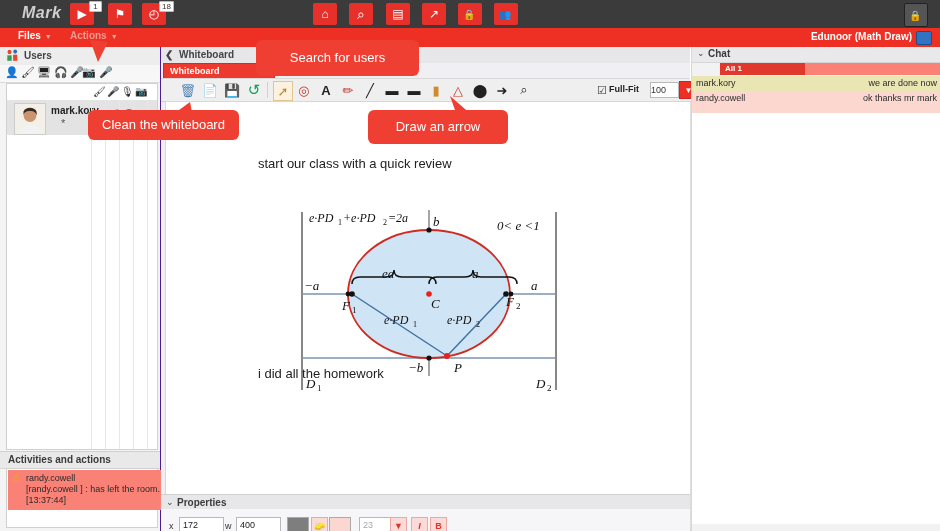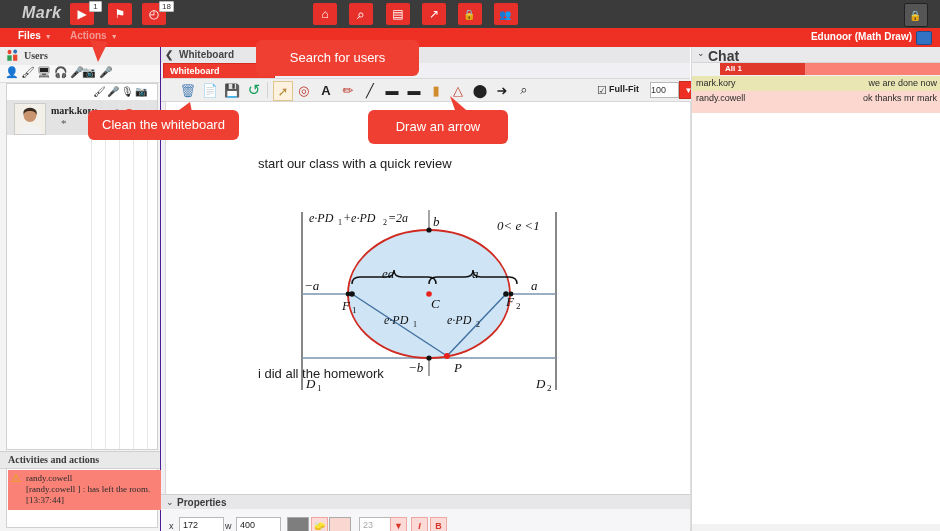--- a/index.html
+++ b/index.html
@@ -26,21 +26,21 @@
   .room-icon{position:absolute;right:8px;top:3px;width:14px;height:12px;background:#3273c4;border:1px solid #1d4e8c;border-radius:2px;}
 
   
   .menustrip{position:absolute;left:0;top:29px;width:162px;height:18px;background:#ee2f24;}
   .menu-item{position:absolute;top:1px;color:#fff;font-weight:bold;font-size:10px;cursor:pointer;}
   .menu-item .caret{font-size:7px;color:#f4a9a2;margin-left:4px;}
   .menu-files{left:18px;}
   .menu-actions{left:70px;color:#f09a92;}
 
   
-  .leftpanel{position:absolute;left:0;top:47px;width:160px;height:484px;background:#f4f4f4;border-right:1px solid #4c1d95;font-family:Liberation Serif, serif;}
+  .leftpanel{position:absolute;left:0;top:47px;width:160px;height:484px;background:#f4f4f4;border-right:1px solid #4c1d95;}
   .users-hd{position:absolute;left:0;top:0;width:160px;height:18px;background:#ededed;border-bottom:1px solid #d6d6d6;}
   .users-hd-txt{position:absolute;left:24px;top:3px;font-weight:bold;font-size:10px;color:#444;}
   .users-hd-icon{position:absolute;left:6px;top:2px;font-size:12px;}
   .users-tools{position:absolute;left:0;top:18px;width:160px;height:17px;background:#f7f7f7;border-bottom:1px solid #dcdcdc;}
   .mini-ic{position:absolute;top:1px;font-size:11px;line-height:13px;}
   .userlist{position:absolute;left:6px;top:36px;width:150px;height:365px;background:#fff;border:1px solid #d0d0d0;}
   .ul-colhdr{position:absolute;left:0;top:0;width:100%;height:16px;background:#fff;border-bottom:1px solid #e4e4e4;}
   .ul-colhdr .mini-ic{font-size:10px;}
   .user-row{position:absolute;left:0;top:17px;width:100%;height:34px;background:#e3e3e3;}
   .avatar{position:absolute;left:7px;top:2px;width:30px;height:30px;background:#fff;border:1px solid #ccc;overflow:hidden;}
@@ -88,21 +88,21 @@
   .props-caret{position:absolute;left:5px;top:2px;font-size:9px;color:#444;}
   .props-body{position:absolute;left:0;top:462px;width:529px;height:69px;background:#f6f6f8;}
   .plabel{position:absolute;font-size:9px;color:#333;}
   .pfield{position:absolute;height:15px;background:#fff;border:1px solid #b8b8b8;font-size:9px;line-height:15px;padding-left:3px;color:#222;}
   .swatch{position:absolute;width:20px;height:15px;border:1px solid #aaa;}
   .pbtn{position:absolute;width:15px;height:15px;background:#fbdad7;border:1px solid #eda8a1;display:flex;align-items:center;justify-content:center;font-size:9px;color:#d8372c;cursor:pointer;}
 
   
   .right{position:absolute;left:691px;top:47px;width:249px;height:484px;background:#f2f2f2;border-left:1px solid #d8d8d8;}
   .chat-hd{position:absolute;left:0;top:0;width:249px;height:15px;background:#e9e9ec;border-bottom:1px solid #d5d5d5;}
-  .chat-hd-txt{position:absolute;left:16px;top:1px;font-size:14px;font-weight:bold;color:#3b3b3b;}
+  .chat-hd-txt{position:absolute;left:16px;top:1px;font-size:10px;font-weight:bold;color:#3b3b3b;}
   .chat-caret{position:absolute;left:5px;top:1px;font-size:9px;color:#444;}
   .chat-tabs{position:absolute;left:0;top:16px;width:249px;height:12px;background:#f98176;margin-left:28px;}
   .chat-tab{position:absolute;left:0;top:0;width:80px;height:12px;background:#e0392c;color:#fff;font-size:8px;
             font-weight:bold;padding-left:5px;line-height:12px;cursor:pointer;}
   .chatlog{position:absolute;left:0;top:29px;width:249px;height:448px;background:#fff;overflow:hidden;}
   .msg{position:relative;width:100%;min-height:14px;}
   .msg .who{position:absolute;left:4px;top:2px;width:54px;font-size:9px;color:#2a2a2a;line-height:10px;}
   .msg .txt{position:absolute;left:62px;top:2px;right:4px;font-size:9px;color:#2a2a2a;line-height:10px;text-align:right;}
   .msg.a{background:#e9e6b4;}
   .msg.b{background:#fbd7cf;}

